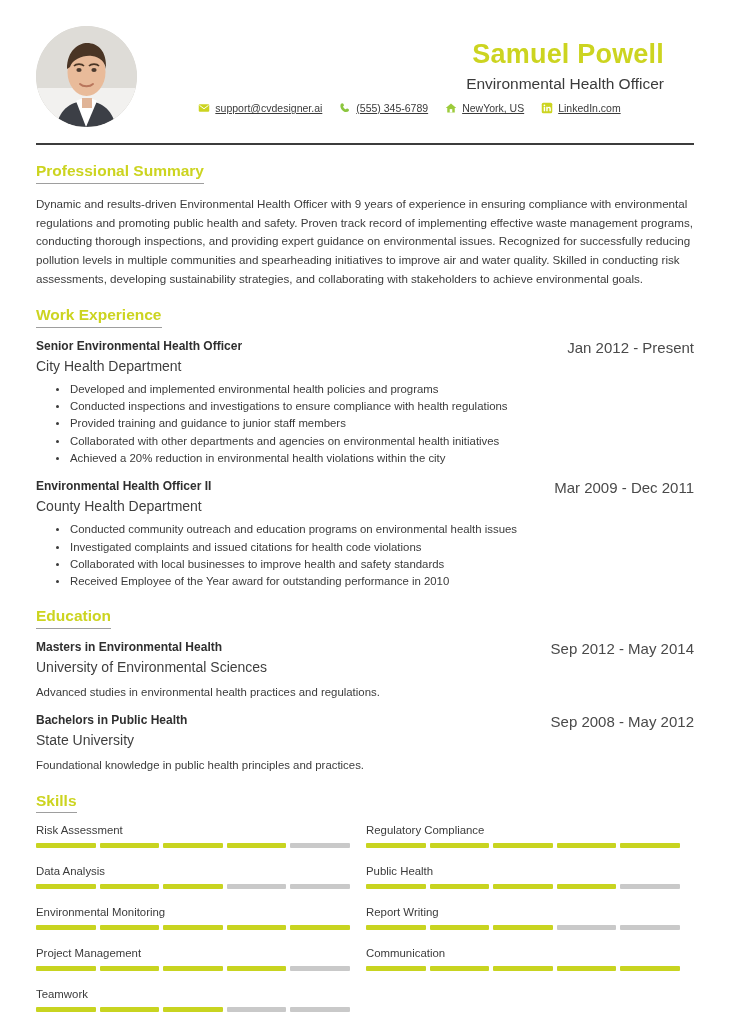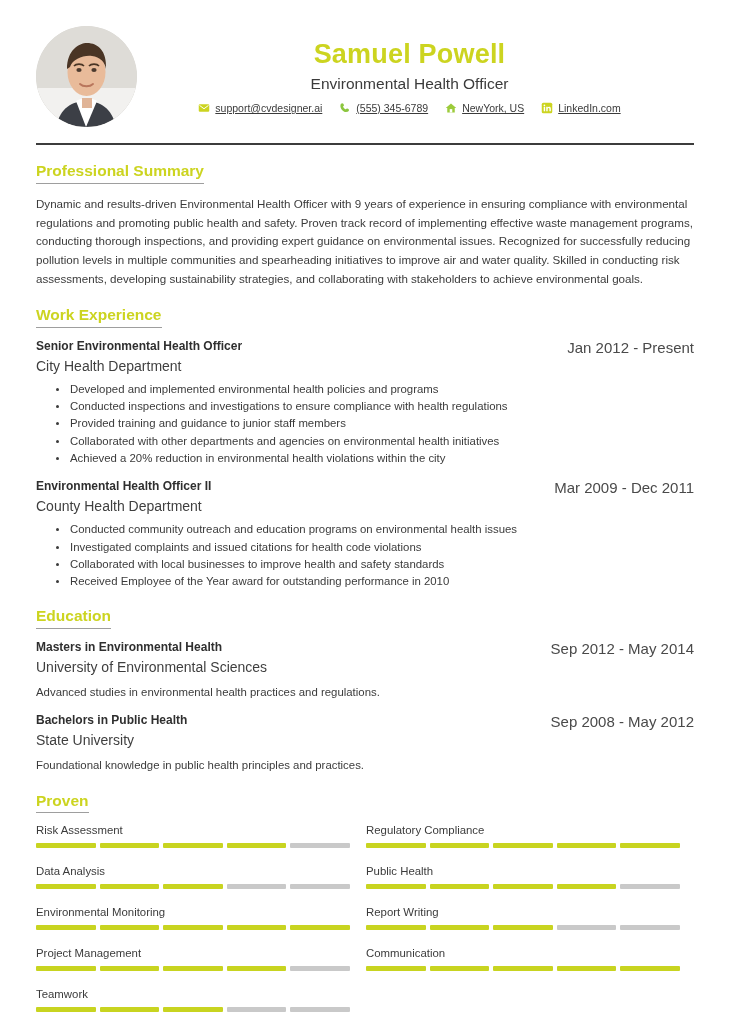--- a/index.html
+++ b/index.html
@@ -37,21 +37,21 @@
     flex: 0 0 auto;
     overflow: hidden;
     background: #d9d7d2;
     position: relative;
   }
   .avatar svg { display: block; width: 101px; height: 101px; }
 
   .header-text {
     flex: 1 1 auto;
     padding-left: 18px;
-    text-align: center;
+    text-align: right;
     padding-right: 30px;
   }
   .name {
     font-size: 27px;
     font-weight: bold;
     color: #ccd420;
     letter-spacing: .2px;
     line-height: 1.18;
     margin: 0;
   }
@@ -334,21 +334,21 @@
           <div class="entry-date">Sep 2008 - May 2012</div>
         </div>
         <div class="entry-org">State University</div>
         <div class="entry-desc">Foundational knowledge in public health principles and practices.</div>
       </div>
 
     </div>
   </div>
 
   <div class="section">
-    <div class="section-title">Proven</div>
+    <div class="section-title">Skills</div>
     <div class="section-body">
       <div class="skills-grid">
         <div class="skills-col" id="skills-left">
             <div class="skill">
               <div class="skill-name">Risk Assessment</div>
               <div class="skill-bar">
                 <div class="seg on"></div>
                 <div class="seg on"></div>
                 <div class="seg on"></div>
                 <div class="seg on"></div>

